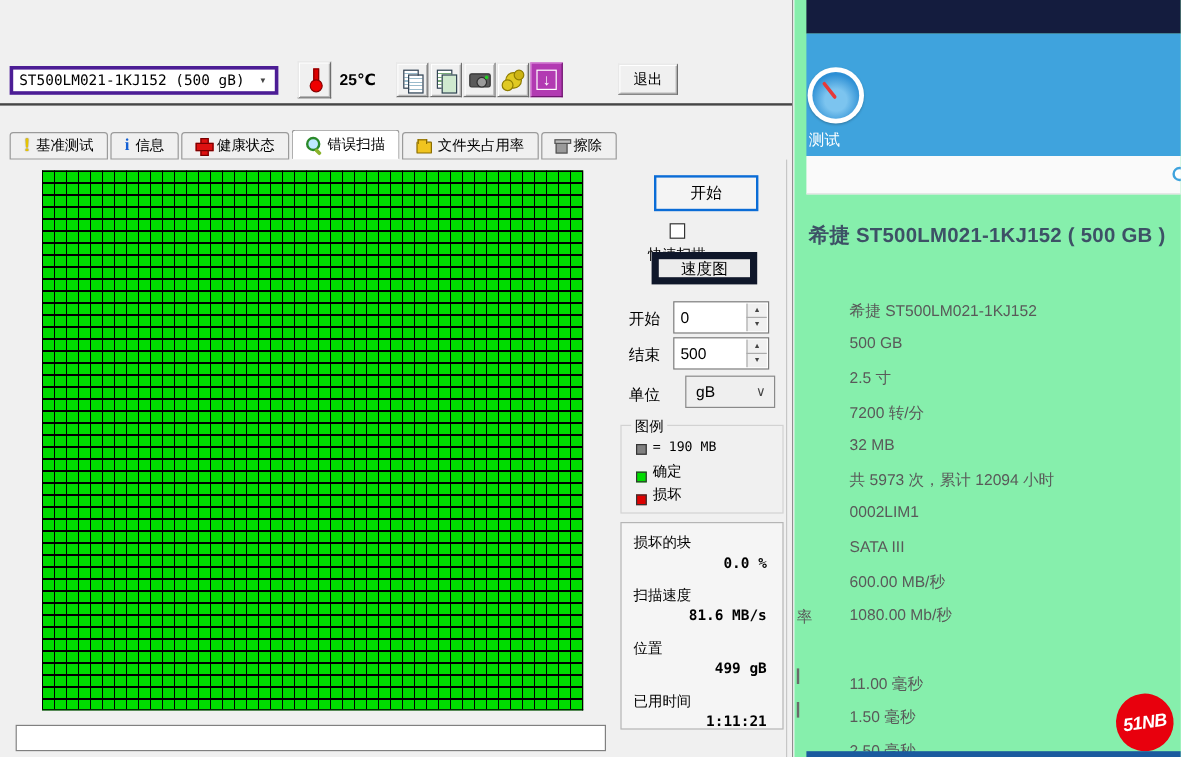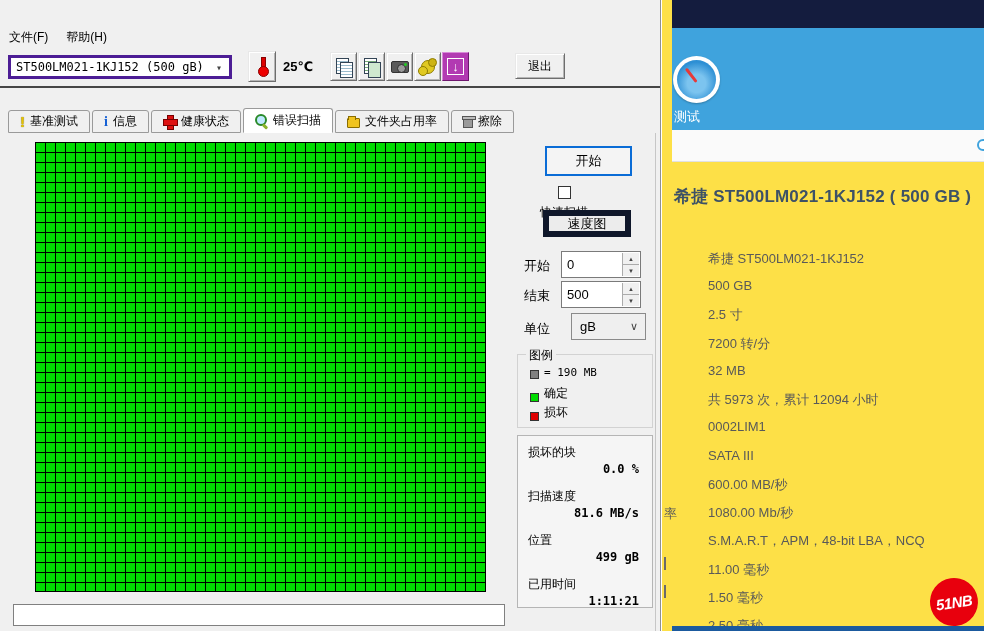--- a/index.html
+++ b/index.html
@@ -157,21 +157,21 @@
   .stats-box { position:absolute; left:517px; top:435px; width:136px; height:173px;
     border:1px solid #b5b5b5; background:#f5f5f5; }
   .stat-label { position:absolute; left:10px; font-size:12px; }
   .stat-value { position:absolute; right:13px; font-size:12px; font-weight:bold;
     font-family:"DejaVu Sans Mono",monospace; }
 
   .progress-box { position:absolute; left:13px; top:604px; width:492px; height:22px;
     background:#fff; border:1px solid #808080; }
 
   
-  #rightwin { position:absolute; left:662px; top:0; width:322px; height:631px; background:#fde047;
+  #rightwin { position:absolute; left:662px; top:0; width:322px; height:631px; background:#86efac;
     overflow:hidden; }
   .rw-navy { position:absolute; left:10px; top:0; right:0; height:28px; background:#141c3e; }
   .rw-banner { position:absolute; left:10px; top:28px; right:0; height:102px; background:#3fa3dd; }
   .gauge { position:absolute; left:1px; top:28px; width:47px; height:47px; border-radius:50%;
     background:#fff; box-shadow:0 1px 2px rgba(0,0,0,.25); }
   .gauge::before { content:""; position:absolute; left:4px; top:4px; width:39px; height:39px;
     border-radius:50%; background:radial-gradient(circle at 50% 60%, #7cc4ef 0 30%, #2d8fd4 70%); }
   .gauge::after { content:""; position:absolute; left:22px; top:9px; width:3px; height:17px;
     background:#e63939; border-radius:2px; transform:rotate(-38deg); transform-origin:bottom center; }
   .rw-banner-label { position:absolute; left:2px; top:80px; color:#fff; font-size:13px; }
@@ -189,24 +189,20 @@
     color:#fff; font-weight:bold; font-style:italic; font-size:15px; transform:rotate(-8deg);
     letter-spacing:-.5px; }
   .rw-bottomline { position:absolute; left:10px; bottom:0; right:0; height:5px; background:#1b5a9e; }
 </style>
 </head>
 <body>
 
 <div id="hdtune">
 
 
-  <div class="menubar">
-    <div class="menu-item">文件(F)</div>
-    <div class="menu-item">帮助(H)</div>
-  </div>
 
   <div class="toolbar">
     <div class="combo">
       <span>ST500LM021-1KJ152 (500 gB)</span>
       <span class="chev">▾</span>
     </div>
     <div class="btn3d thermo-btn">
       <div class="thermo"></div>
     </div>
     <div class="temp-label">25℃</div>
@@ -337,21 +333,20 @@
   <div class="spec" style="top:250px;">希捷 ST500LM021-1KJ152</div>
   <div class="spec" style="top:278px;">500 GB</div>
   <div class="spec" style="top:306px;">2.5 寸</div>
   <div class="spec" style="top:335px;">7200 转/分</div>
   <div class="spec" style="top:363px;">32 MB</div>
   <div class="spec" style="top:391px;">共 5973 次，累计 12094 小时</div>
   <div class="spec" style="top:419px;">0002LIM1</div>
   <div class="spec" style="top:448px;">SATA III</div>
   <div class="spec" style="top:476px;">600.00 MB/秒</div>
   <div class="spec" style="top:504px;">1080.00 Mb/秒</div>
-  <div class="spec" style="top:532px;">S.M.A.R.T，APM，48-bit LBA，NCQ</div>
   <div class="spec" style="top:561px;">11.00 毫秒</div>
   <div class="spec" style="top:589px;">1.50 毫秒</div>
   <div class="spec" style="top:617px;">2.50 毫秒</div>
 
   <div class="frag-char" style="top:505px;">率</div>
   <div class="frag-bar" style="top:557px;"></div>
   <div class="frag-bar" style="top:585px;"></div>
 
   <div class="logo">51NB</div>
   <div class="rw-bottomline"></div>

